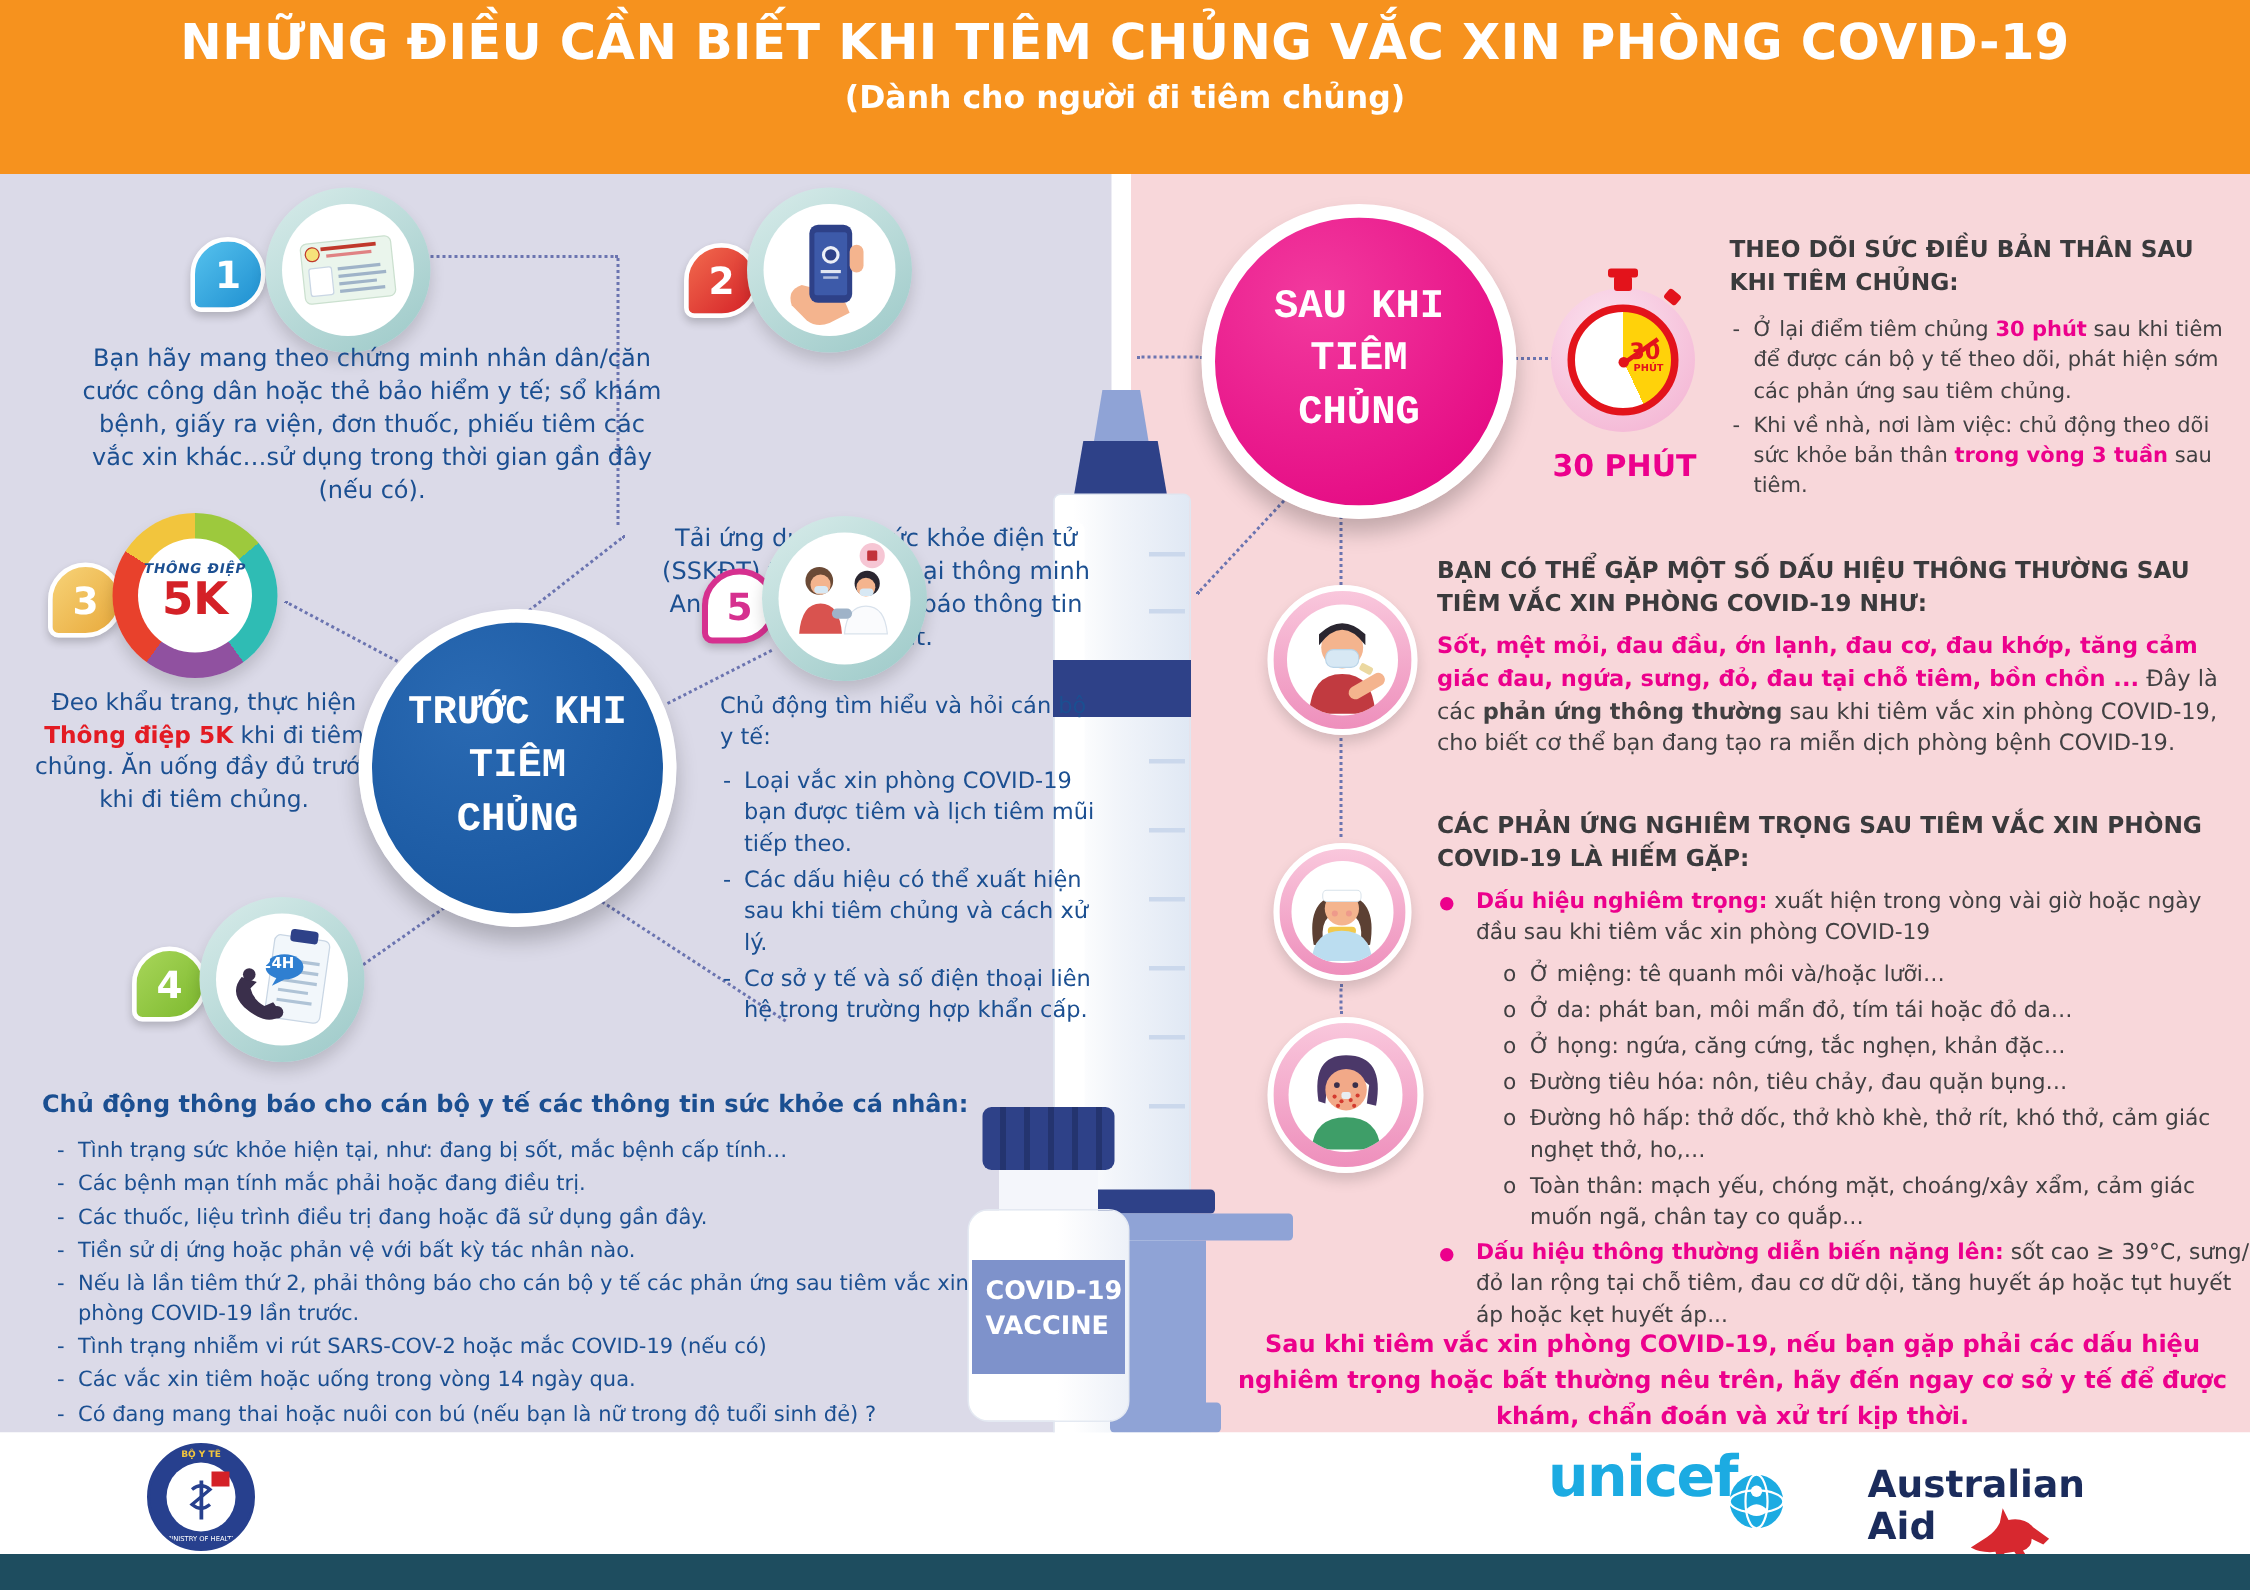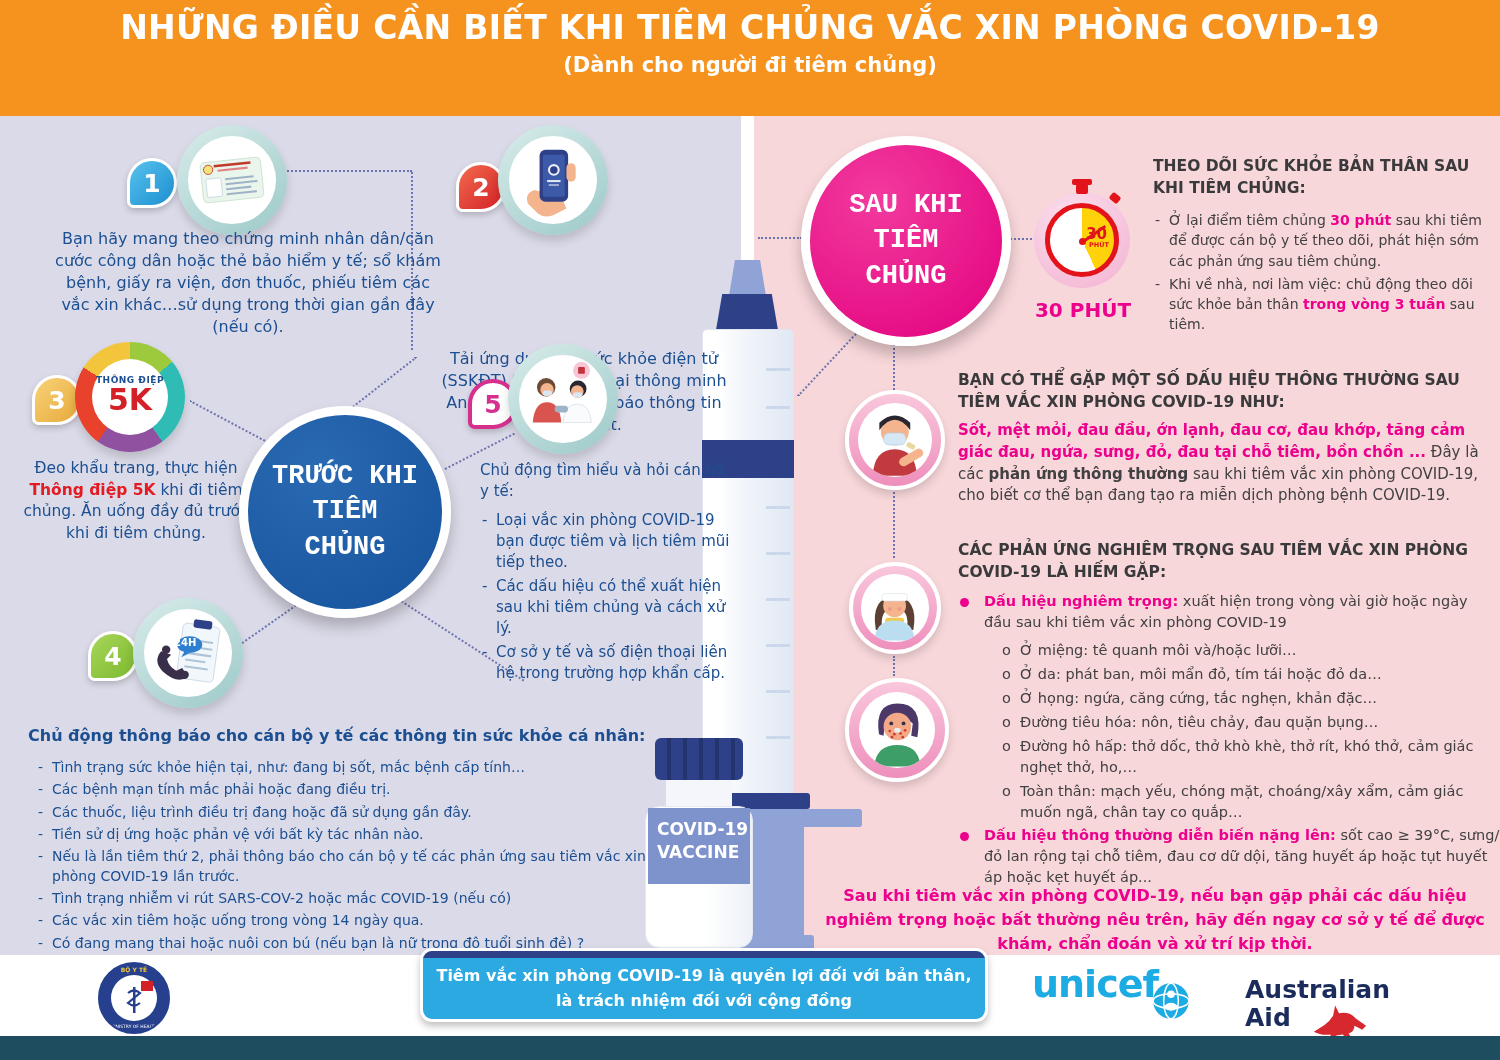--- a/index.html
+++ b/index.html
@@ -58,21 +58,21 @@
   .dash-item::before { content:"-"; position:absolute; left:2px; }
   .o-item { position:relative; padding-left:22px; margin-bottom:3px; font-size:14.5px; line-height:1.45; color:#414042; }
   .o-item::before { content:"o"; position:absolute; left:4px; }
   .m-dot { width:9px; height:9px; border-radius:50%; background:#EC008C; }
 
   
   .fivek-ring { width:110px; height:110px; border-radius:50%;
     background:conic-gradient(#9DC93D 0 14%, #2FBCB4 14% 40%, #9051A0 40% 60%, #E8412C 60% 84%, #F2C53D 84% 100%);
     display:flex; align-items:center; justify-content:center; box-shadow:0 6px 10px rgba(0,0,0,.15); }
   .fivek-inner { width:76px; height:76px; background:#fff; border-radius:50%; text-align:center; padding-top:16px; }
-  .fivek-top { font-size:9px; font-weight:bold; color:#1B4F91; letter-spacing:.5px; }
+  .fivek-top { font-size:9px; font-weight:bold; color:#1B4F91; letter-spacing:.5px;font-style:italic; }
   .fivek-big { font-size:30px; font-weight:bold; color:#D42127; line-height:1; }
 
   
   .watch-outer { width:96px; height:96px; border-radius:50%;
                  background:radial-gradient(circle at 40% 30%,#FBE3EF,#F3AFD0); }
   .watch-crown { left:42px; top:-8px; width:12px; height:10px; background:#E3131B; border-radius:2px; }
   .watch-crown-cap { left:38px; top:-13px; width:20px; height:6px; background:#E3131B; border-radius:2px; }
   .watch-btn { left:76px; top:2px; width:10px; height:8px; background:#E3131B; border-radius:2px; transform:rotate(40deg); }
   .watch { left:11px; top:11px; width:74px; height:74px; border-radius:50%; border:5px solid #E3131B;
            background:conic-gradient(#FFD20A 0deg 155deg, #ffffff 155deg 360deg); overflow:hidden; }
@@ -101,21 +101,21 @@
   .syr-tick { left:766px; width:24px; height:3px; background:#CBD8EC; }
   .syr-flange { left:722px; top:793px; width:88px; height:16px; background:#2E4188; border-radius:3px; }
   .syr-wing { left:722px; top:809px; width:140px; height:18px; background:#8FA3D6; border-radius:3px; }
   .syr-stem { left:752px; top:827px; width:52px; height:110px; background:#8FA3D6; }
   .syr-foot { left:740px; top:935px; width:74px; height:20px; background:#8FA3D6; border-radius:3px; }
   .vial-cap { left:655px; top:738px; width:88px; height:42px; border-radius:6px;
               background:repeating-linear-gradient(90deg,#2E4188 0 12px,#24346F 12px 16px); }
   .vial-neck { left:666px; top:780px; width:66px; height:32px; background:#F4F6FB; }
   .vial-body { left:645px; top:806px; width:108px; height:142px; border-radius:14px;
                background:linear-gradient(90deg,#FFFFFF 55%,#EDF1F8); border:1px solid #E4E9F2; }
-  .vial-label { left:648px; top:808px; width:102px; height:76px; background:#7E92CB;
+  .vial-label { left:648px; top:840px; width:102px; height:76px; background:#7E92CB;
                 color:#fff; font-weight:bold; font-size:17px; line-height:1.35; padding:10px 0 0 9px; }
 
   
   .r-head { font-size:15.5px; font-weight:bold; color:#3A3A3C; line-height:1.4; }
   .r-body { font-size:15px; line-height:1.45; color:#414042; }
 
   
   .footer-band { left:0; top:955px; width:1500px; height:81px; background:#fff; }
   .teal-bar { left:0; top:1036px; width:1500px; height:24px; background:#1E4D5F; }
   .slogan-box { left:420px; top:948px; width:568px; height:74px; background:#2BA9E0;
@@ -311,21 +311,21 @@
     <div class="abs watch-btn"></div>
     <div class="abs watch">
       <div class="abs watch-needle"></div>
       <div class="abs watch-center"></div>
       <div class="abs watch-30">30</div>
       <div class="abs watch-phut">PHÚT</div>
     </div>
   </div>
   <div class="abs b pink center" style="left:1028px;top:298px;width:110px;font-size:20px;">30 PHÚT</div>
 
-  <div class="abs r-head" style="left:1153px;top:156px;width:336px;">THEO DÕI SỨC KHỎE BẢN THÂN SAU KHI TIÊM CHỦNG:</div>
+  <div class="abs r-head" style="left:1153px;top:156px;width:336px;">THEO DÕI SỨC ĐIỀU BẢN THÂN SAU KHI TIÊM CHỦNG:</div>
   <div class="abs" style="left:1153px;top:210px;width:340px;font-size:14px;line-height:1.45;color:#414042;">
     <div class="dash-item">
       <span>Ở lại điểm tiêm chủng </span><span class="b pink">30 phút</span><span> sau khi tiêm để được cán bộ y tế theo dõi, phát hiện sớm các phản ứng sau tiêm chủng.</span>
     </div>
     <div class="dash-item">
       <span>Khi về nhà, nơi làm việc: chủ động theo dõi sức khỏe bản thân </span><span class="b pink">trong vòng 3 tuần</span><span> sau tiêm.</span>
     </div>
   </div>
 
   <div class="abs pmedal" style="left:845px;top:390px;width:100px;height:100px;">
@@ -407,25 +407,20 @@
       <div class="moh-flag"></div>
       <svg width="46" height="46" viewBox="0 0 46 46" style="position:absolute;left:0;top:0;">
         <rect x="22" y="12" width="2.5" height="26" fill="#27408E"></rect>
         <path d="M17 18 q6 -5 12 0 q-6 5 -12 10 q6 5 12 0" fill="none" stroke="#27408E" stroke-width="2.2"></path>
       </svg>
     </div>
     <div class="moh-bot-txt">MINISTRY OF HEALTH</div>
   </div>
 
 
-  <div class="abs slogan-box">
-    <div class="slogan-top"></div>
-    <div class="slogan-text">Tiêm vắc xin phòng COVID-19 là quyền lợi đối với bản thân,
-là trách nhiệm đối với cộng đồng</div>
-  </div>
 
   <div class="abs unicef-word">unicef</div>
   <svg class="abs" style="left:1150px;top:980px;" width="42" height="42" viewBox="0 0 40 40">
     <circle cx="20" cy="20" r="17" fill="#1CABE2"></circle>
     <ellipse cx="20" cy="20" rx="17" ry="7" fill="none" stroke="#fff" stroke-width="1.4"></ellipse>
     <ellipse cx="20" cy="20" rx="7" ry="17" fill="none" stroke="#fff" stroke-width="1.4"></ellipse>
     <circle cx="20" cy="13.5" r="3.6" fill="#fff"></circle>
     <path d="M12.5 26 q7.5 -8.5 15 0 q-7.5 6.5 -15 0 z" fill="#fff"></path>
   </svg>
 

